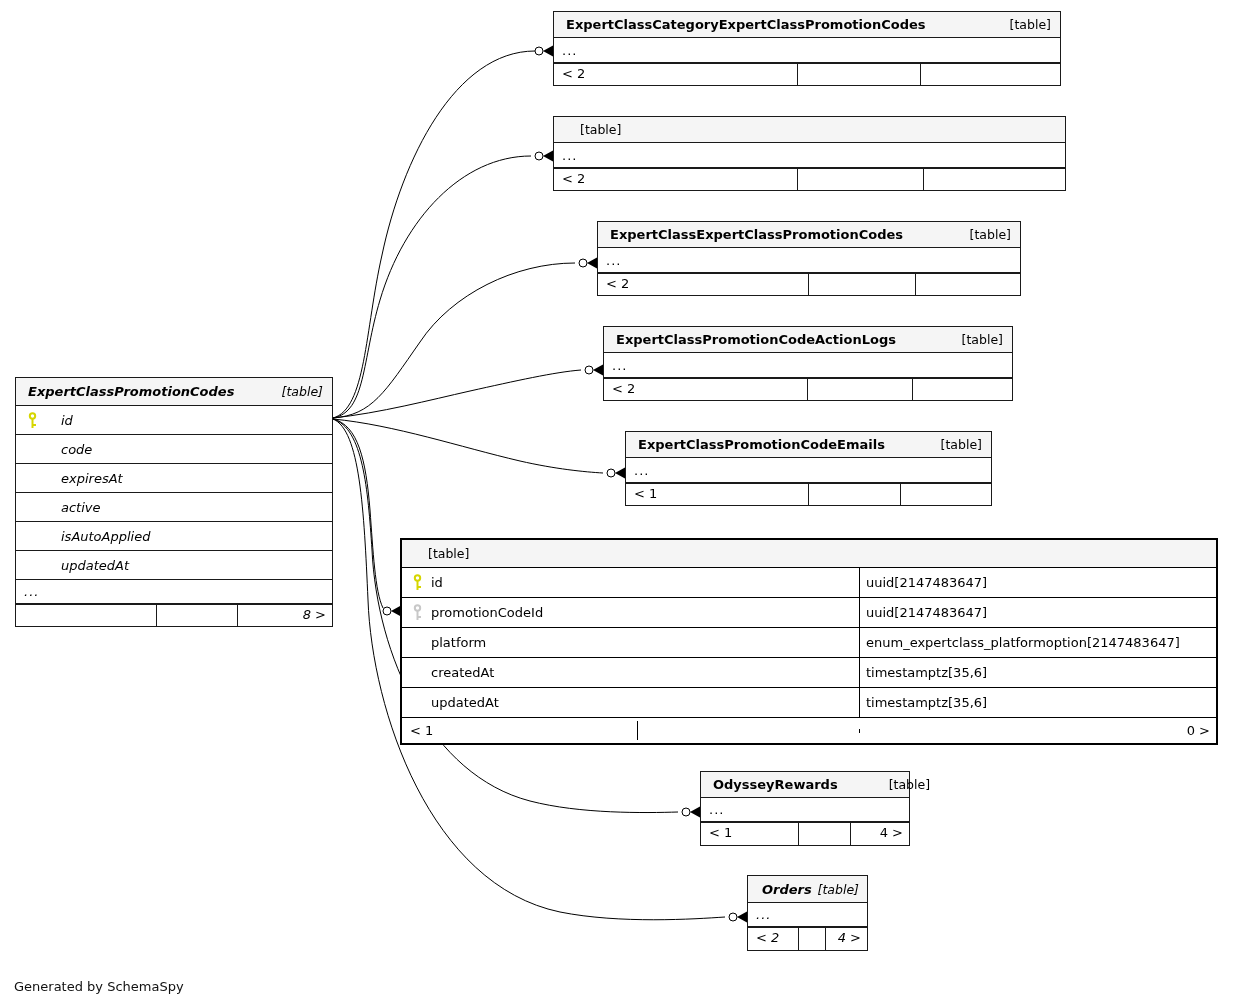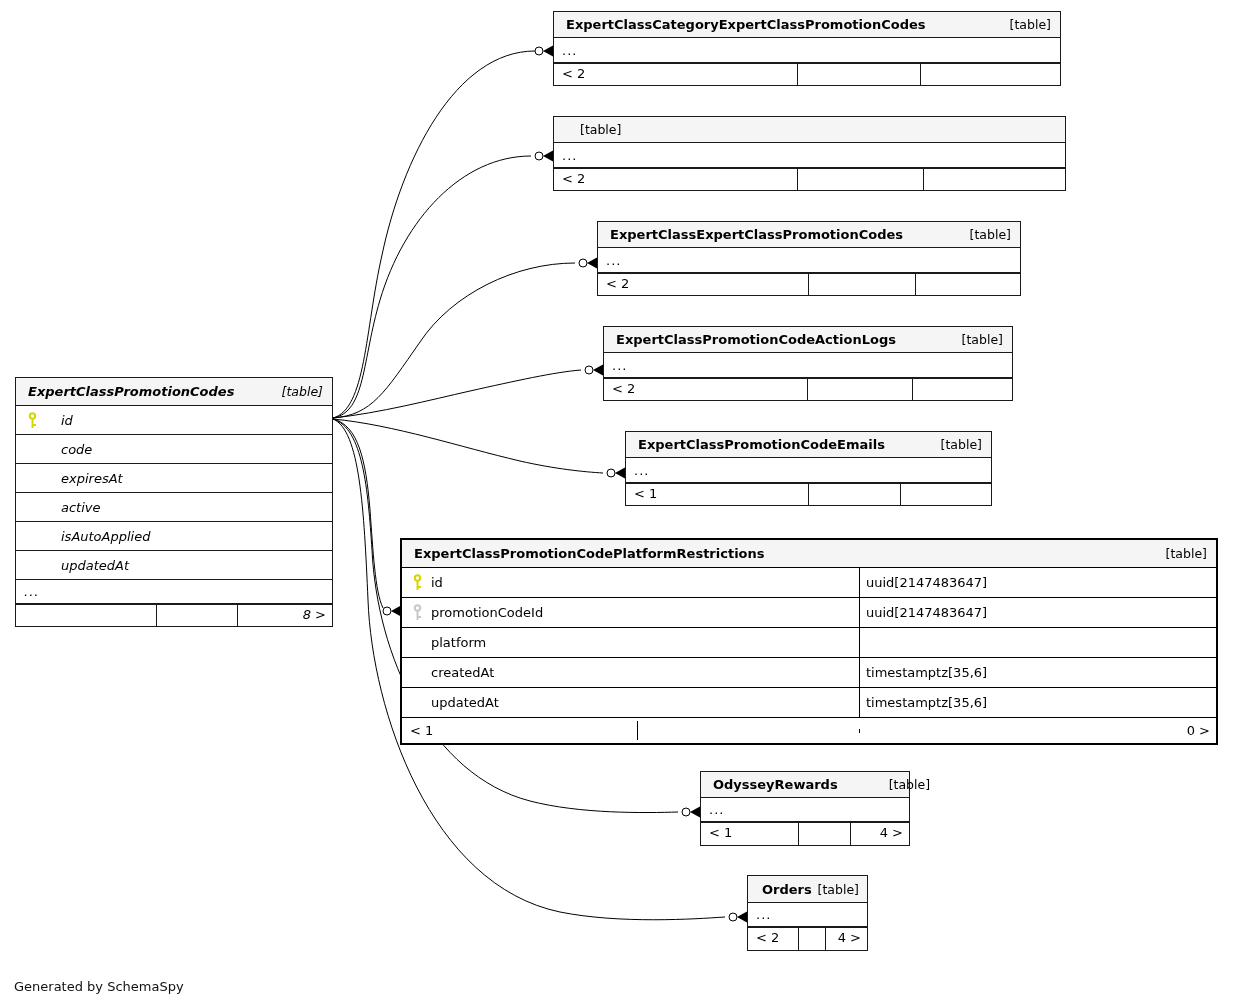--- a/index.html
+++ b/index.html
@@ -168,21 +168,20 @@
     <div class="rw el" style="height:25px;">...</div>
     <div class="ft" style="height:22px;border-top:1px solid #1a1a1a;">
       <span style="width:183px;">&lt; 1</span>
       <span style="width:92px;"></span>
       <span style="flex:1;"></span>
     </div>
   </div>
 
   <div class="tbl thick" style="left:400px;top:538px;width:818px;">
     <div class="hd" style="height:28px;border-bottom:1px solid #000;">
-      <span class="nm">ExpertClassPromotionCodePlatformRestrictions</span>
       <span class="tag">[table]</span>
     </div>
 
     <div class="drow">
       <span class="dname">
         <span class="dkey">
           <svg width="11" height="17" viewBox="0 0 11 17">
               <circle cx="5.5" cy="4" r="2.7" fill="none" stroke="#d6d600" stroke-width="2"></circle>
               <line x1="5.5" y1="6.7" x2="5.5" y2="16" stroke="#d6d600" stroke-width="2"></line>
               <line x1="5.5" y1="13" x2="9" y2="13" stroke="#d6d600" stroke-width="2"></line>
@@ -204,20 +203,21 @@
         </span>
         <span>promotionCodeId</span>
       </span>
       <span class="dtype">uuid[2147483647]</span>
     </div>
 
     <div class="drow">
       <span class="dname">
           <span>platform</span>
         </span>
+      <span class="dtype">enum_expertclass_platformoption[2147483647]</span>
     </div>
 
     <div class="drow">
       <span class="dname">
           <span>createdAt</span>
         </span>
       <span class="dtype">timestamptz[35,6]</span>
     </div>
 
     <div class="drow">
@@ -240,21 +240,21 @@
       <span class="tag">[table]</span>
     </div>
     <div class="rw el" style="height:24px;">...</div>
     <div class="ft" style="height:23px;border-top:1px solid #1a1a1a;">
       <span style="width:98px;">&lt; 1</span>
       <span style="width:52px;"></span>
       <span style="flex:1;">4 &gt;</span>
     </div>
   </div>
 
-  <div class="tbl" style="left:747px;top:875px;width:121px;">
+  <div class="tbl" style="left:747px;top:875px;width:121px;font-style:italic;">
     <div class="hd" style="height:27px;padding:0 8px 0 14px;">
       <span class="nm">Orders</span>
       <span class="tag" style="margin-left:5px;">[table]</span>
     </div>
     <div class="rw el" style="height:24px;">...</div>
     <div class="ft" style="height:23px;border-top:1px solid #1a1a1a;">
       <span style="width:51px;">&lt; 2</span>
       <span style="width:27px;padding:2px 2px;"></span>
       <span style="flex:1;">4 &gt;</span>
     </div>

